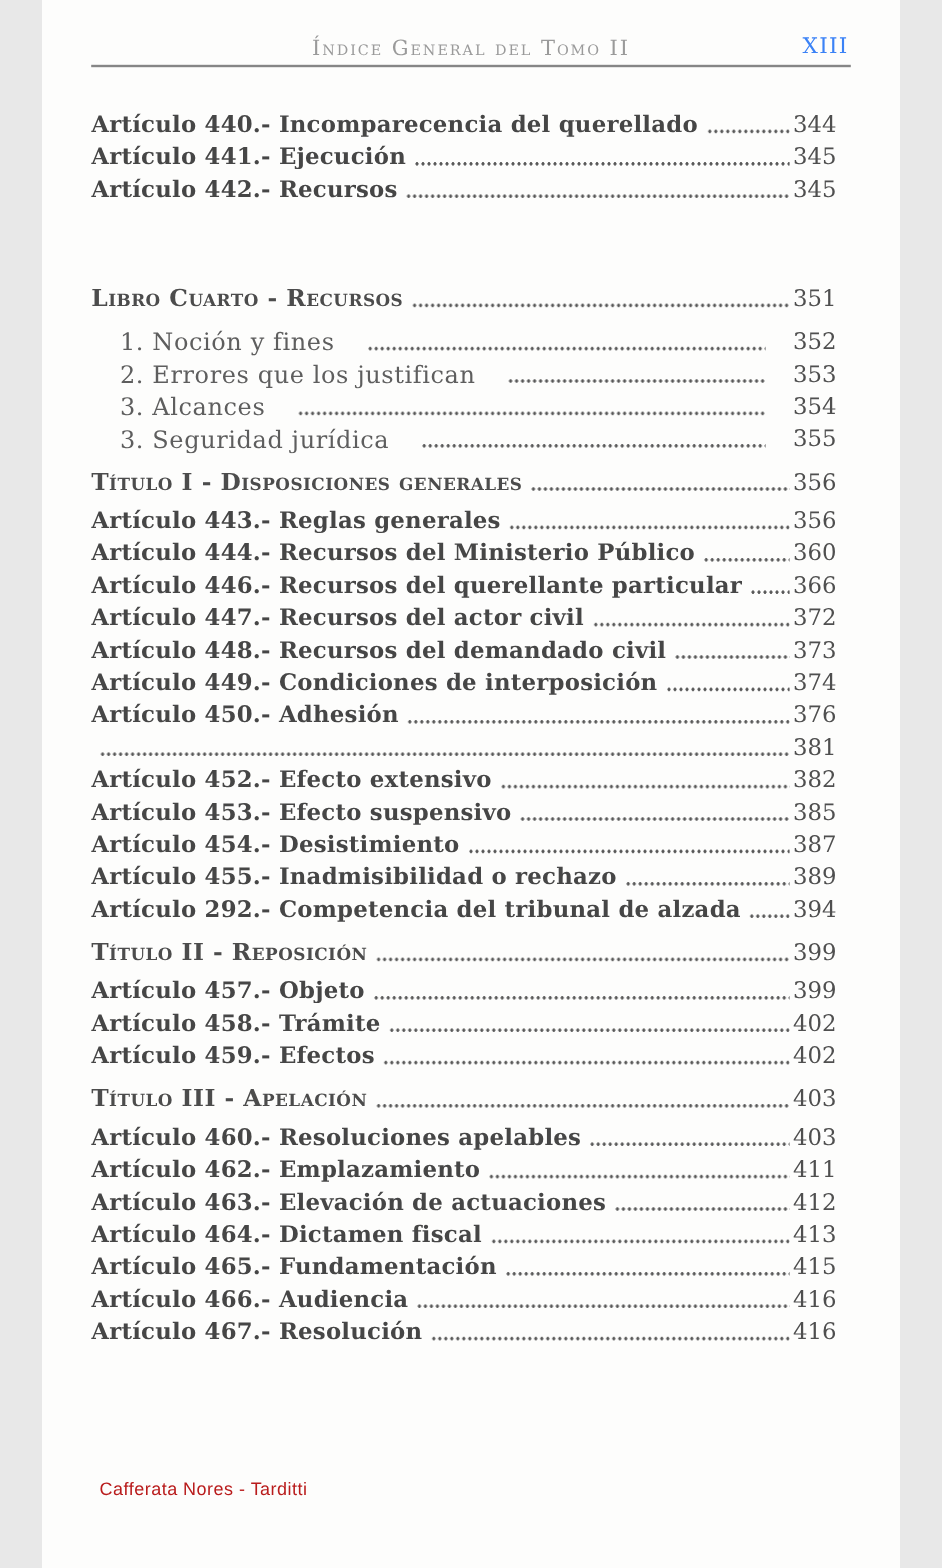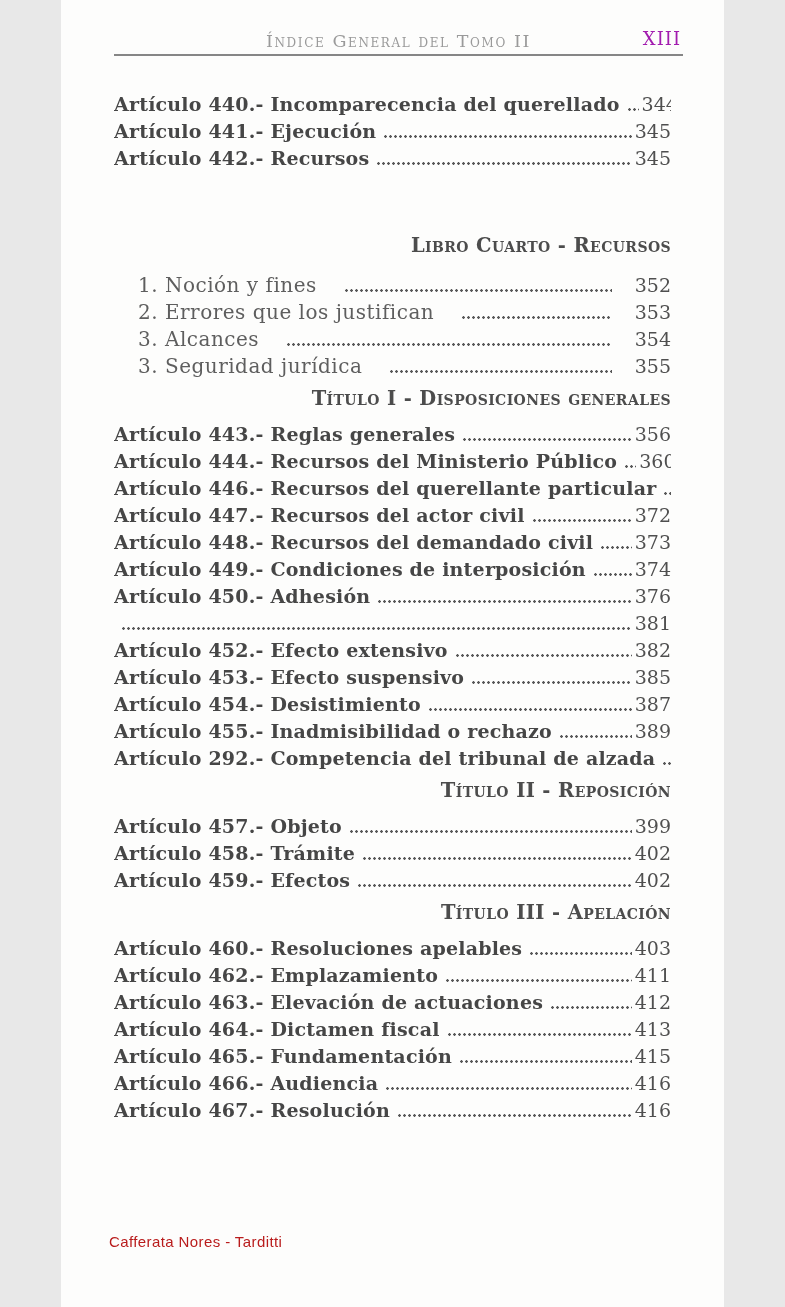--- a/index.html
+++ b/index.html
@@ -1,24 +1,23 @@
 <!DOCTYPE html>
 <html><head>
 <meta charset="utf-8">
 <style>
   html, body { margin: 0; padding: 0; background: #e8e8e8; }
   .page {
     position: relative;
-    width: 651px;
+    width: 715px;
     height: 1307px;
     margin: 0 auto;
     background: #fdfdfc;
     overflow: hidden;
     font-family: "DejaVu Serif", "Liberation Serif", serif;
-    padding-left: 12px;
   }
 
   
   .running-head {
     position: relative;
     margin: 0 41px;
     padding-top: 31px;
     height: 56px;
     box-sizing: border-box;
     border-bottom: 2px solid #868686;
@@ -32,21 +31,21 @@
     letter-spacing: 1.6px;
     color: #9a9a9a;
     line-height: 20px;
   }
   .running-head .folio {
     position: absolute;
     right: 2px;
     top: 29px;
     font-size: 18px;
     letter-spacing: 1px;
-    color: #a21caf;
+    color: #3b82f6;
     line-height: 20px;
   }
 
   
   .toc {
     margin: 33px 41px 0 41px;
     padding-right: 12px;
   }
   .entry {
     display: flex;
@@ -88,21 +87,21 @@
     color: #5e5e5e;
     letter-spacing: 0.5px;
   }
   .entry--book .label, .entry--title .label {
     font-variant: small-caps;
     font-weight: 700;
     font-size: 19.5px;
     color: #4c4c4c;
     letter-spacing: 0.4px;
   }
-  .entry--book, .entry--title { margin-bottom: 5px; flex-direction: column; }
+  .entry--book, .entry--title { margin-bottom: 5px; }
 
   .gap-xl { margin-top: 64px; }
   .gap-sm { margin-top: 9px; }
 
   
   .page-footer {
     position: absolute;
     left: 48px;
     top: 1233px;
     font-family: "Liberation Sans", sans-serif;

